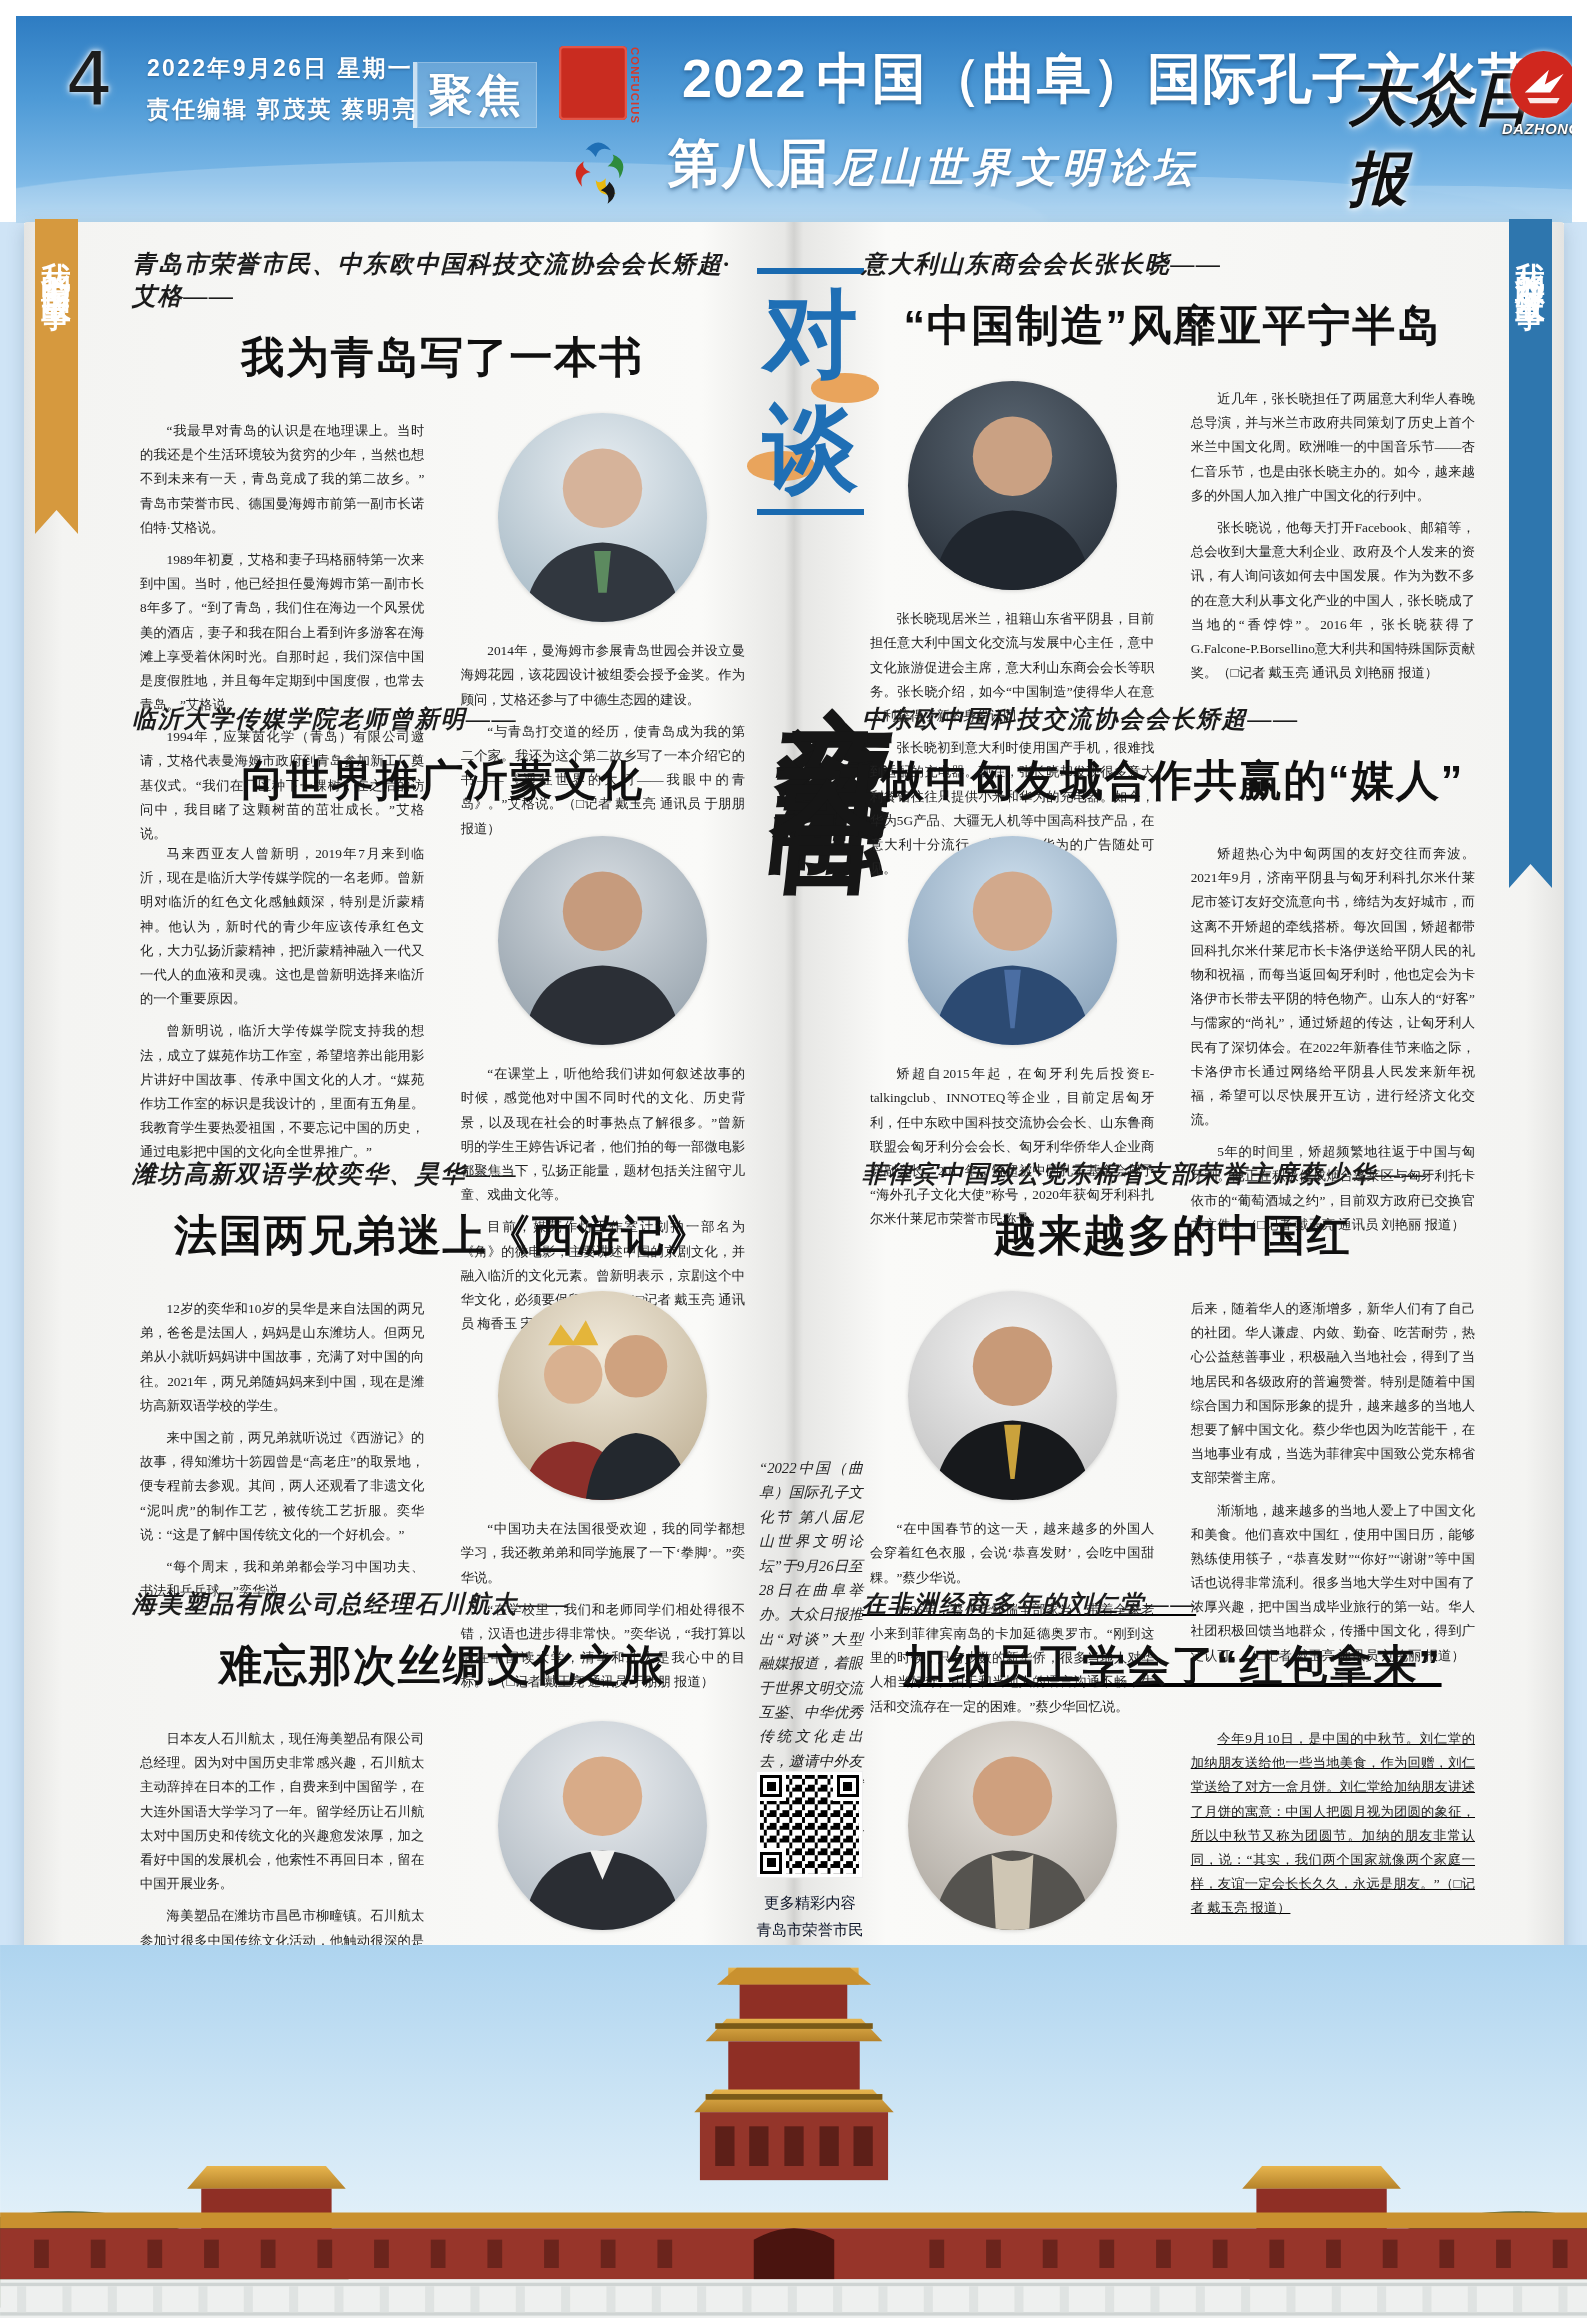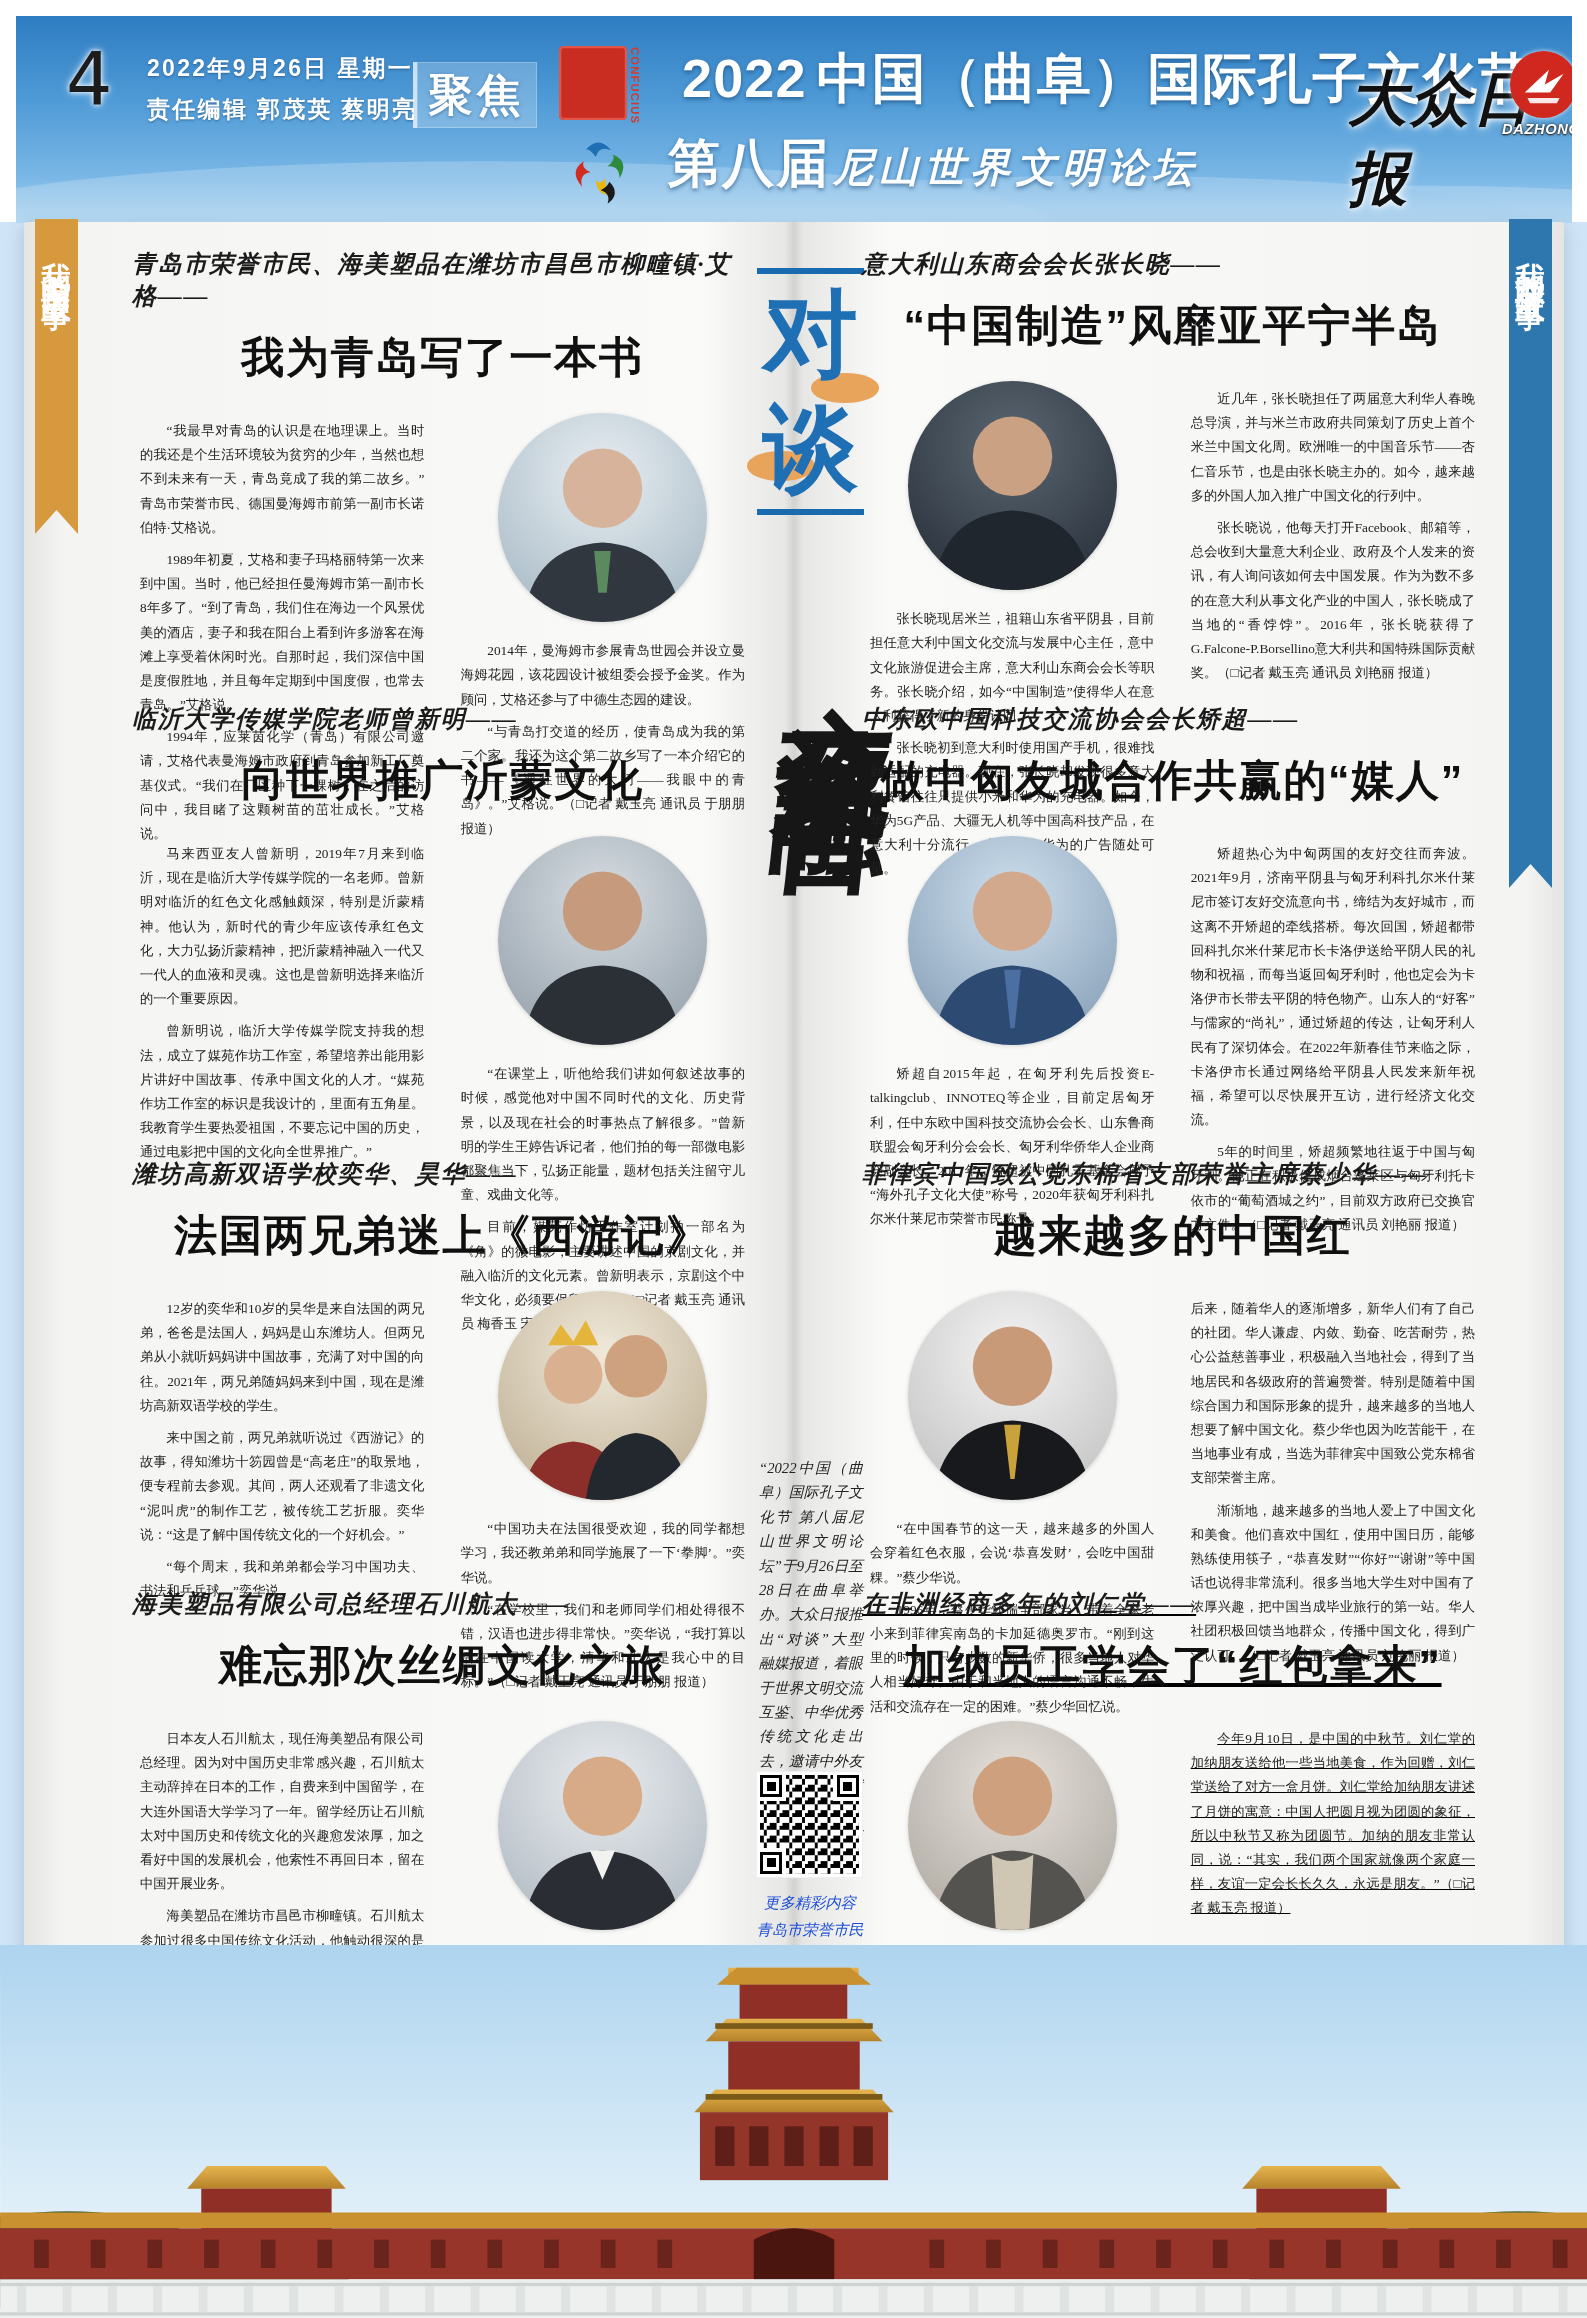--- a/index.html
+++ b/index.html
@@ -106,21 +106,21 @@
     transform:skew(-6deg,0deg);
   }
   #center-note{
     position:absolute;left:759px;top:1456px;width:104px;
     font-size:14.7px;line-height:1.66;color:#222;text-align:justify;font-style:italic;
   }
   #qr{position:absolute;left:757px;top:1772px;width:105px;height:105px;background:#fff;
     box-shadow:0 0 0 1.1px #eee;}
   #qr svg{width:100%;height:100%;}
   #qr-caption{position:absolute;left:746px;top:1890px;width:128px;text-align:center;
-    font-size:15.3px;line-height:1.75;color:#1d4ed8;font-style:italic;}
+    font-size:15.3px;line-height:1.75;color:#0f172a;}
   
   .article{position:absolute;width:621px;}
   #a1{left:132px;top:248px;}  #a2{left:862px;top:248px;}
   #a3{left:132px;top:703px;} #a4{left:862px;top:703px;}
   #a5{left:132px;top:1158px;} #a6{left:862px;top:1158px;}
   #a7{left:132px;top:1588px;} #a8{left:862px;top:1588px;text-decoration:underline;}
   .kicker{font-size:24px;font-weight:700;color:#1b1b1b;letter-spacing:1.7px;font-style:italic;}
   .headline{font-size:43px;font-weight:900;color:#101010;text-align:center;
     letter-spacing:1.7px;margin-top:17px;font-family:"Liberation Sans",sans-serif;white-space:nowrap;}
   .abody{margin-top:24px;display:flex;gap:20.4px;}
@@ -235,21 +235,21 @@
         <rect x="3" y="27" width="3" height="3"></rect>
       </g>
   </svg>
 </div>
 <div id="qr-caption">
   <div>更多精彩内容</div>
   <div>青岛市荣誉市民</div>
 </div>
 
 <div class="article" id="a1">
-  <div class="kicker">青岛市荣誉市民、海美塑品在潍坊市昌邑市柳疃镇·艾格——</div>
+  <div class="kicker">青岛市荣誉市民、中东欧中国科技交流协会会长矫超·艾格——</div>
   <div class="headline">我为青岛写了一本书</div>
   <div class="abody">
     <div class="bcol">
       <p>“我最早对青岛的认识是在地理课上。当时的我还是个生活环境较为贫穷的少年，当然也想不到未来有一天，青岛竟成了我的第二故乡。”青岛市荣誉市民、德国曼海姆市前第一副市长诺伯特·艾格说。</p>
       <p>1989年初夏，艾格和妻子玛格丽特第一次来到中国。当时，他已经担任曼海姆市第一副市长8年多了。“到了青岛，我们住在海边一个风景优美的酒店，妻子和我在阳台上看到许多游客在海滩上享受着休闲时光。自那时起，我们深信中国是度假胜地，并且每年定期到中国度假，也常去青岛。”艾格说。</p>
       <p>1994年，应莱茵化学（青岛）有限公司邀请，艾格代表曼海姆市政府到青岛参加新工厂奠基仪式。“我们在厂区种下一棵树，在之后的访问中，我目睹了这颗树苗的茁壮成长。”艾格说。</p>
     </div>
     <div class="bcol">
       <div class="portrait ph1">
         <svg viewBox="0 0 100 100">

